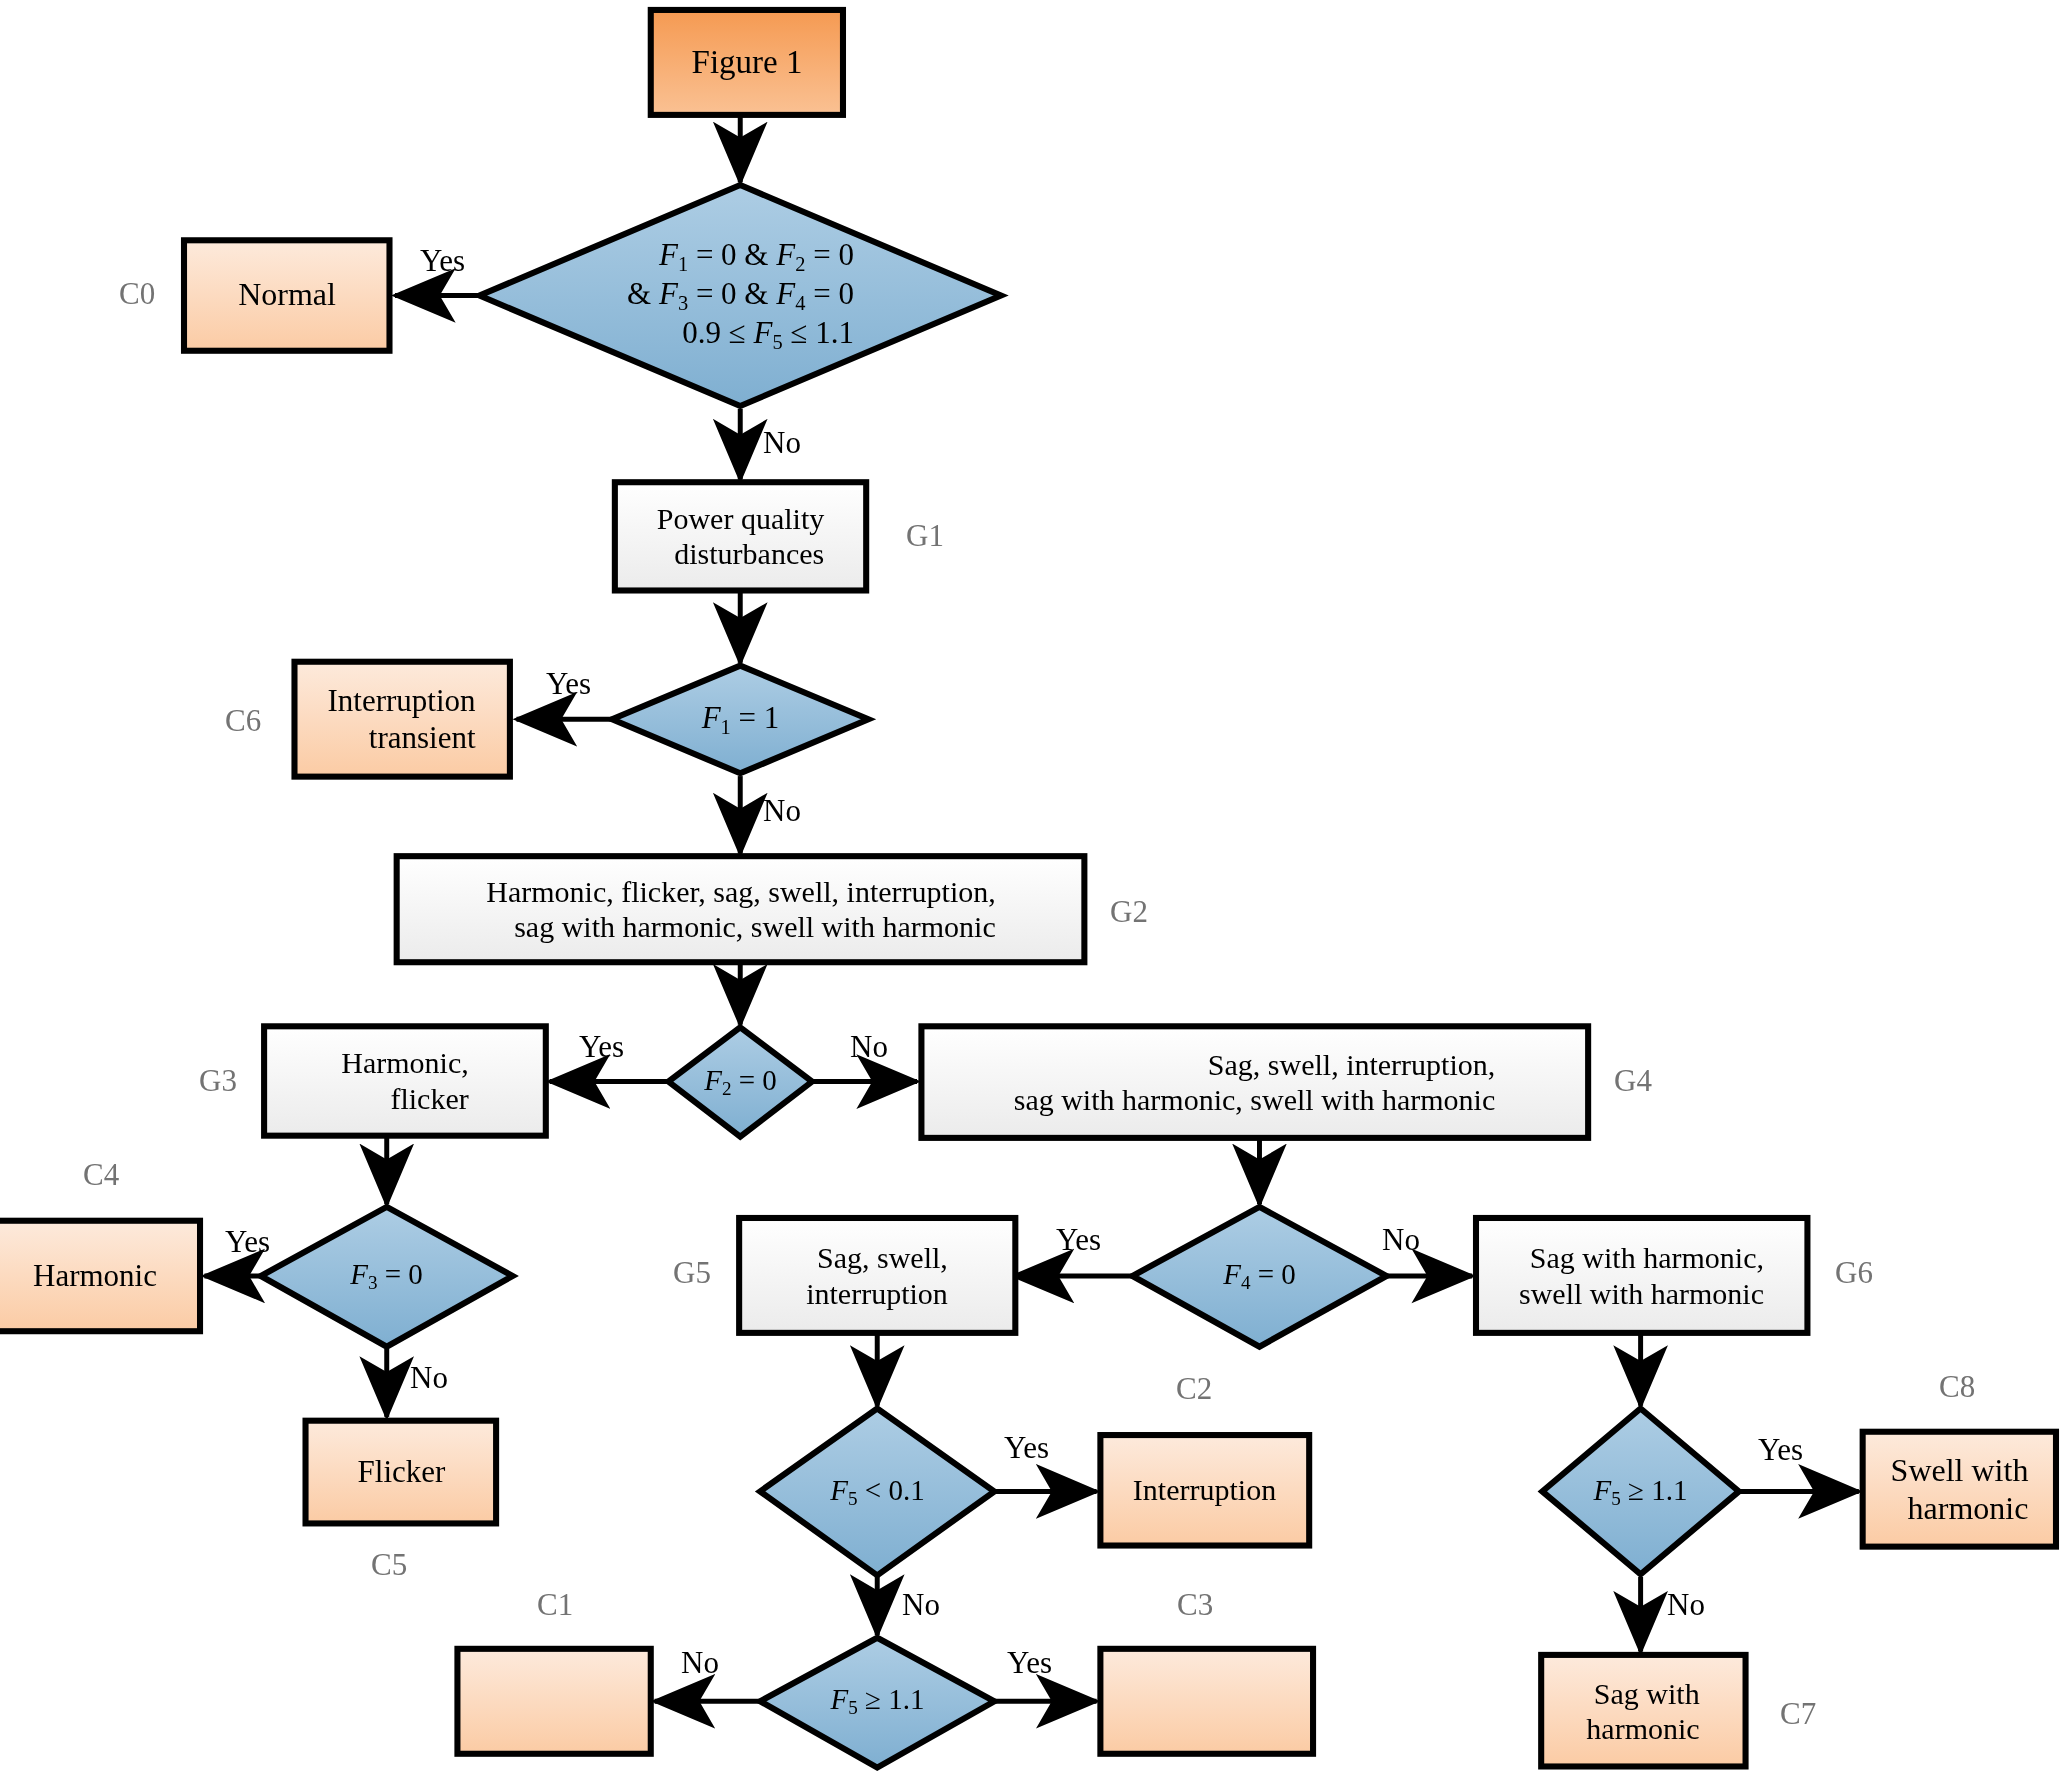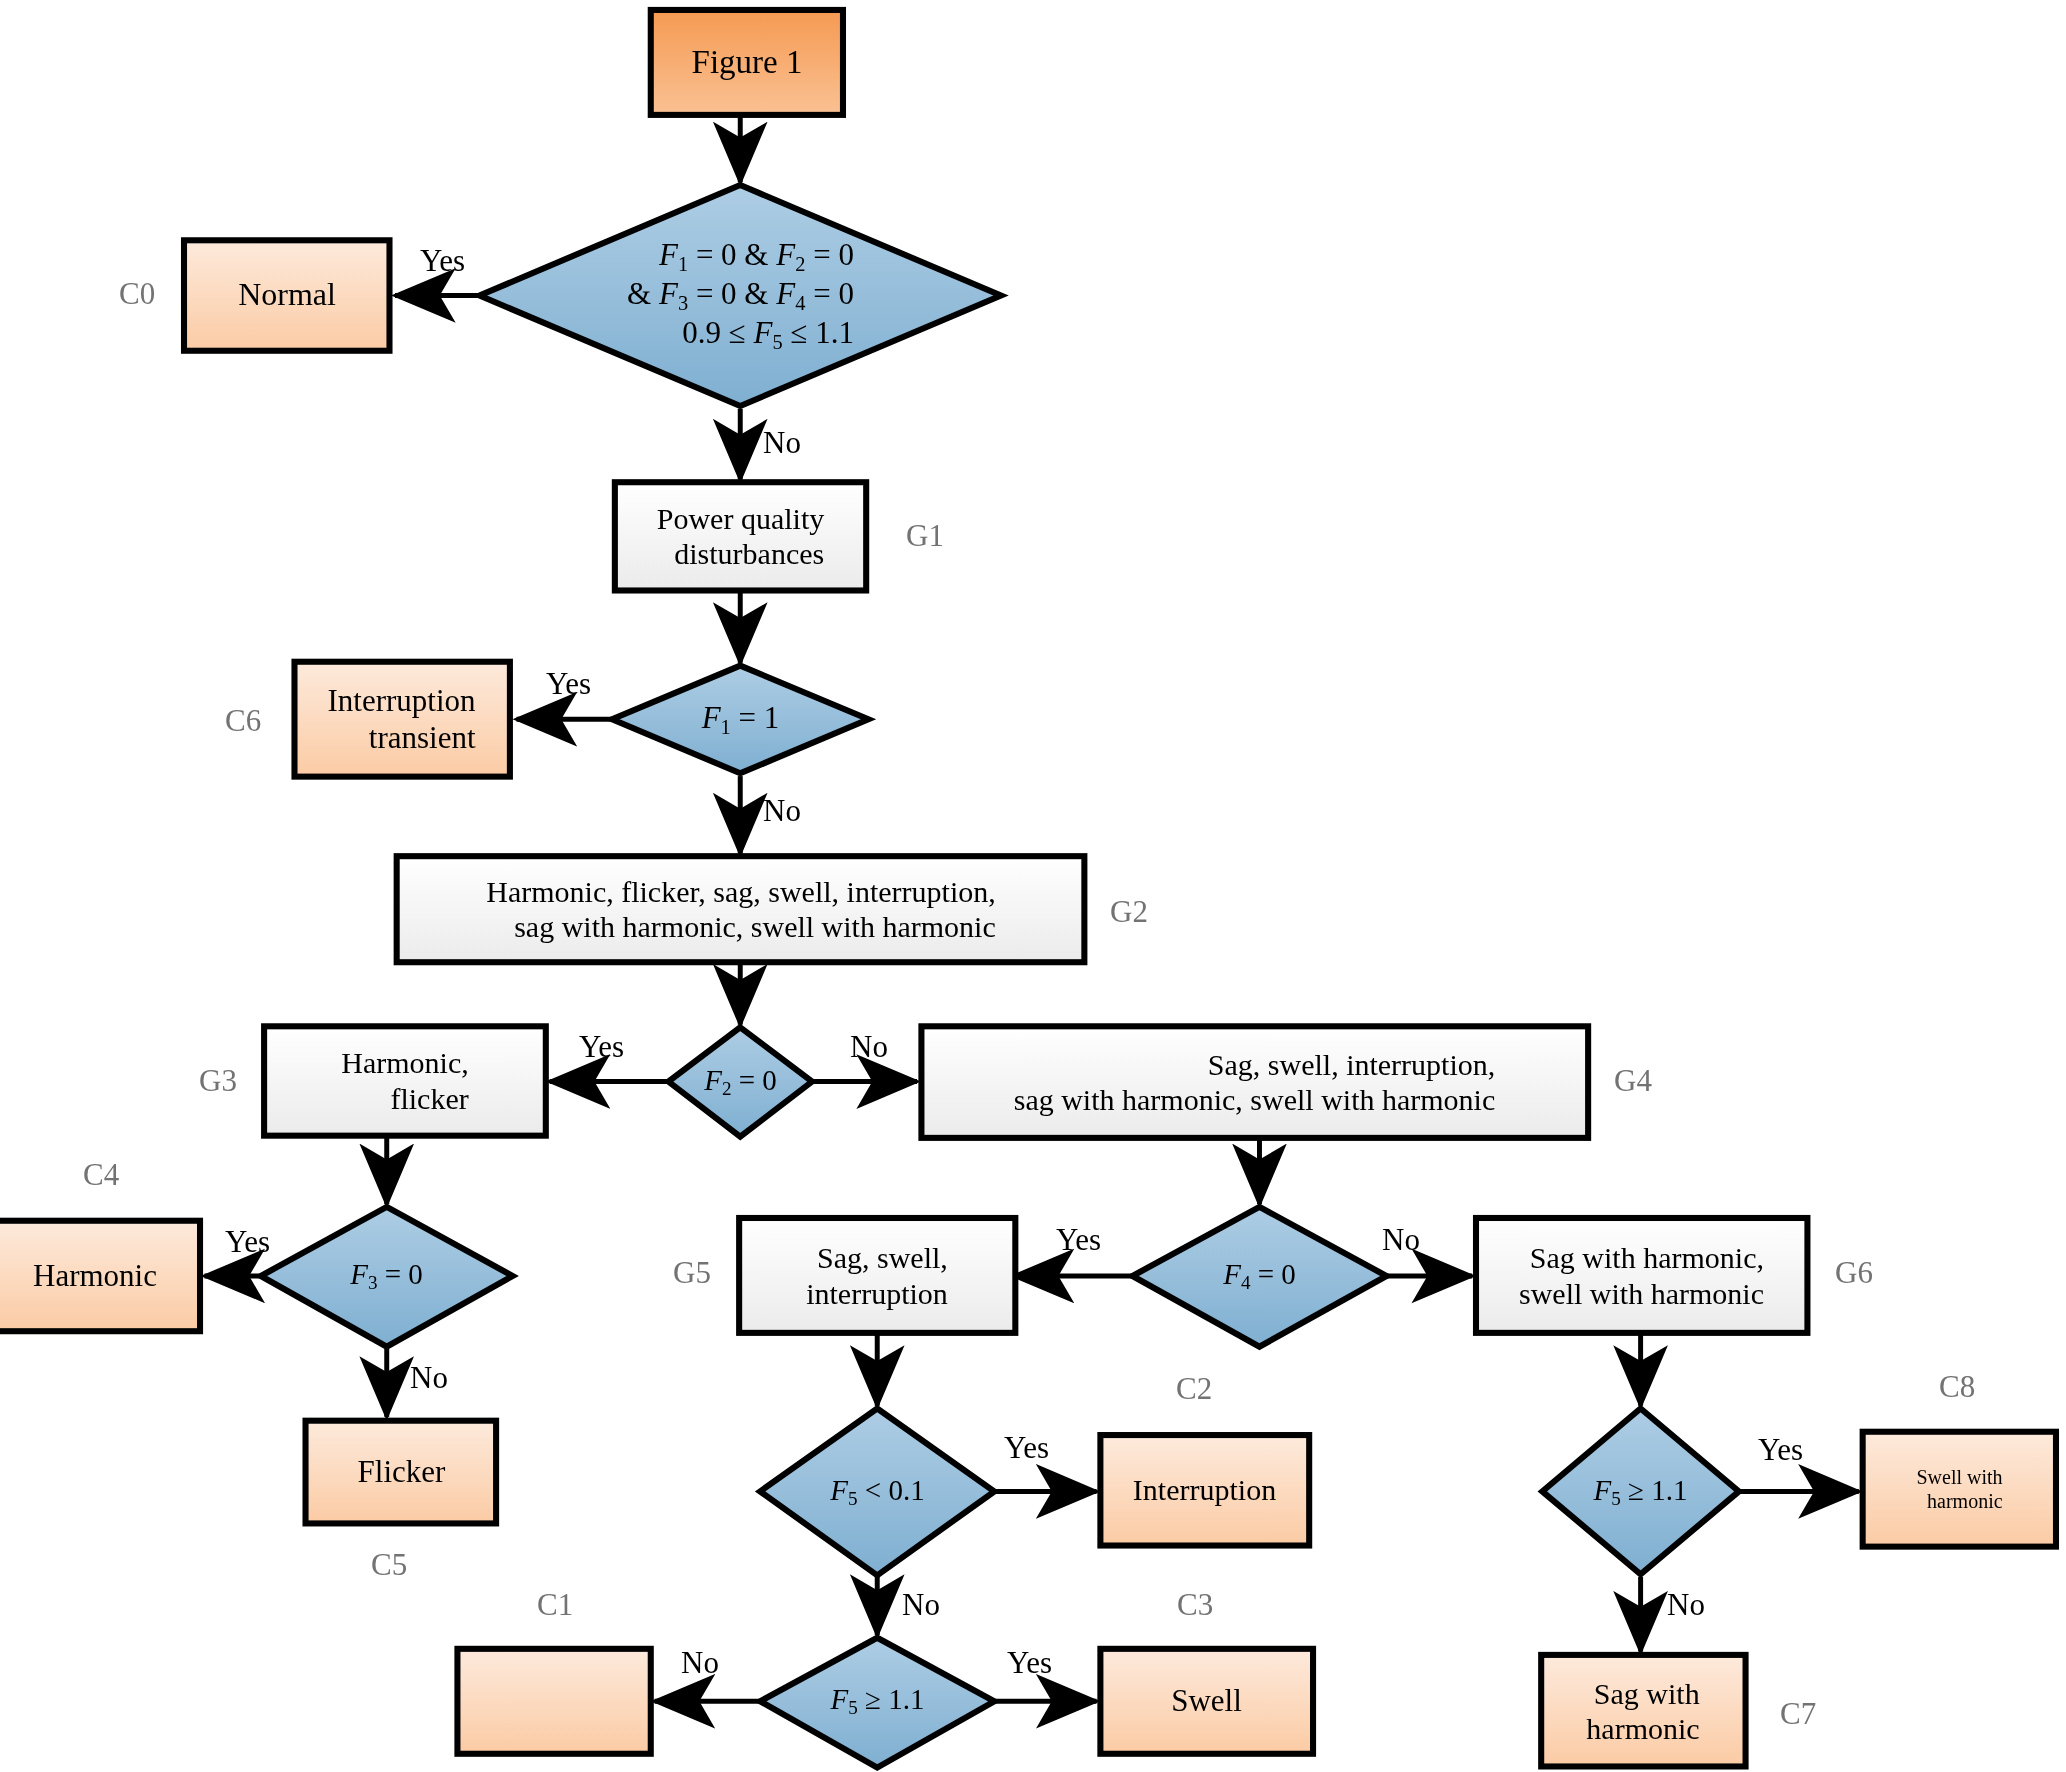--- a/index.html
+++ b/index.html
@@ -263,33 +263,30 @@
   <div class="tag" style="left:1176px;top:1371px;font-size:31px;">C2</div>
 
   <div class="node" style="left:800px;top:1679px;width:155px;height:44px;">
     <span class="txt" style="font-size:29px;">
       <var>F</var><sub>5</sub> ≥ 1.1
     </span>
   </div>
 
   <div class="tag" style="left:537px;top:1587px;font-size:31px;">C1</div>
 
-  <div class="node" style="left:1100px;top:1649px;width:213px;height:105px;">
-    <span class="txt" style="font-size:31px;">Swell</span>
-  </div>
   <div class="tag" style="left:1177px;top:1587px;font-size:31px;">C3</div>
 
   <div class="node" style="left:1563px;top:1470px;width:155px;height:44px;">
     <span class="txt" style="font-size:29px;">
       <var>F</var><sub>5</sub> ≥ 1.1
     </span>
   </div>
 
   <div class="node" style="left:1863px;top:1432px;width:193px;height:115px;">
-    <span class="txt" style="font-size:20px;">
+    <span class="txt" style="font-size:32px;">
       <span>Swell with</span><br>
       <span>harmonic</span>
     </span>
   </div>
   <div class="tag" style="left:1939px;top:1369px;font-size:31px;">C8</div>
 
   <div class="node" style="left:1541px;top:1655px;width:204px;height:112px;">
     <span class="txt" style="font-size:30px;">
       <span>Sag with</span><br>
       <span>harmonic</span>

